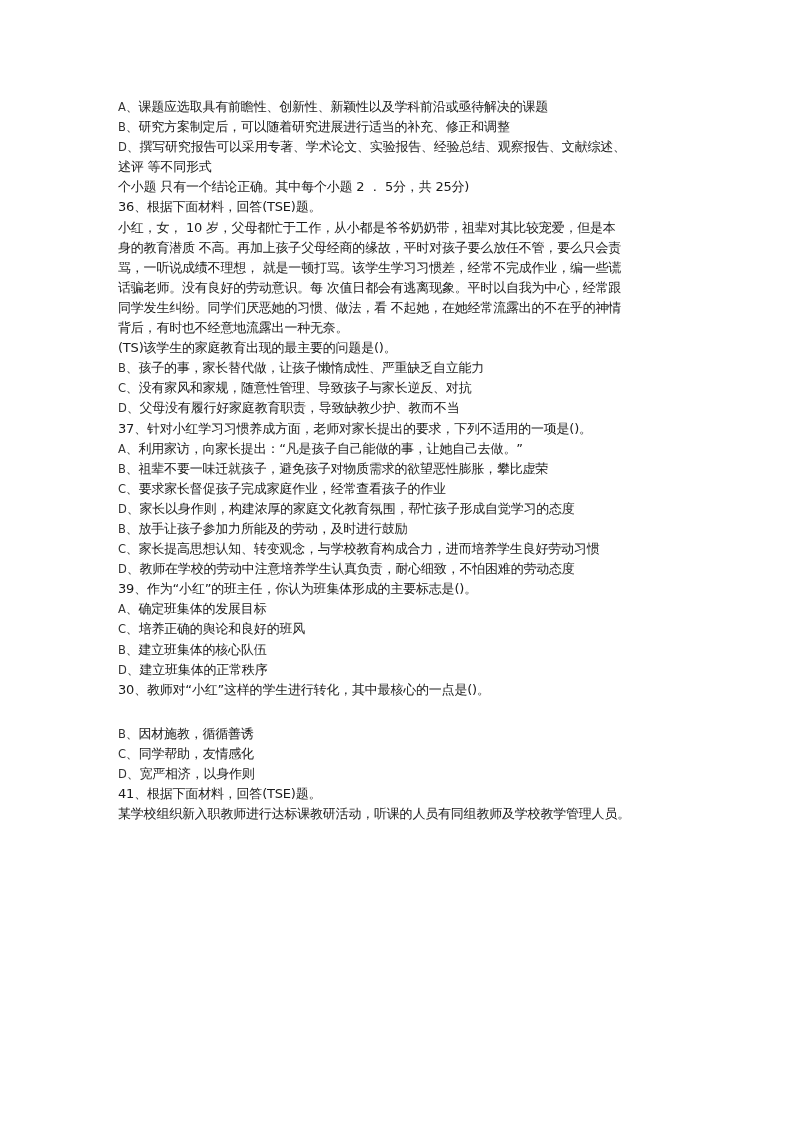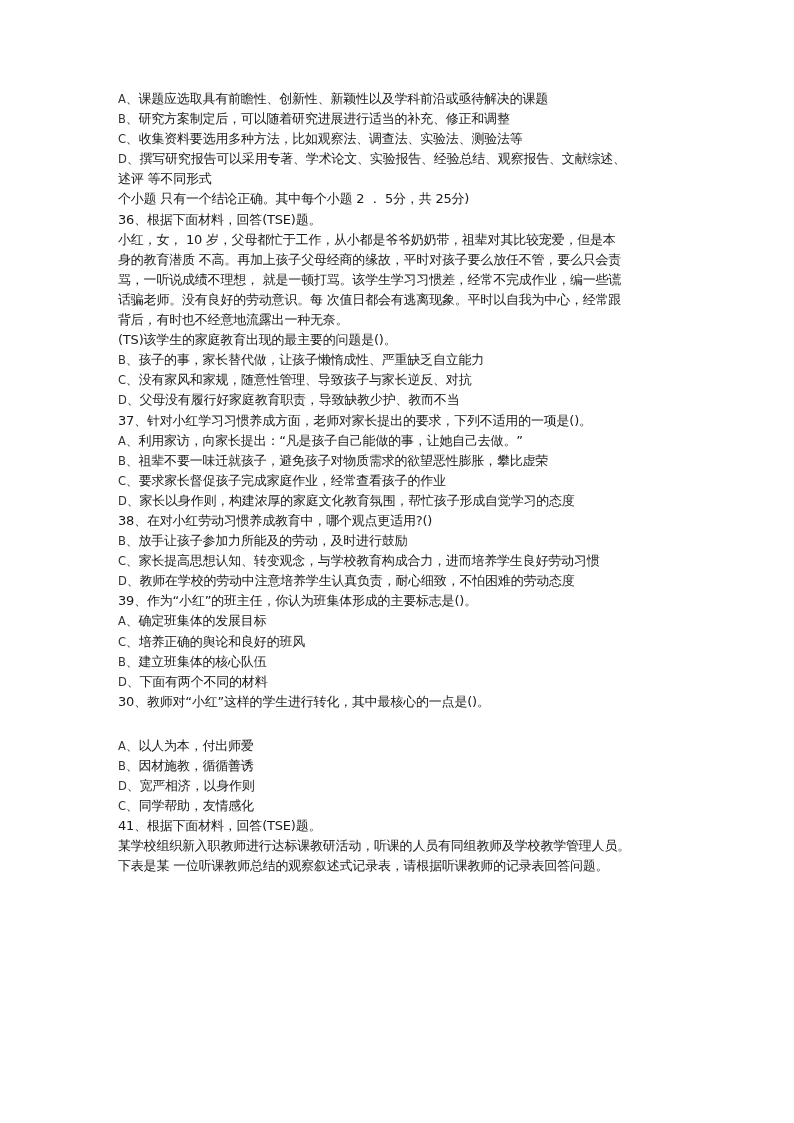--- a/index.html
+++ b/index.html
@@ -1,77 +1,74 @@
 <!DOCTYPE html>
 <html><head>
 <meta charset="utf-8">
 <style>
   html, body { margin: 0; padding: 0; background: #ffffff; }
   body { width: 794px; height: 1123px; position: relative; overflow: hidden; }
   .page {
     position: absolute;
     left: 118px;
-    top: 89px;
+    top: 97px;
     width: 574px;
     font-family: "DejaVu Sans", "Liberation Sans", sans-serif;
     font-size: 13px;
     line-height: 20.1px;
     color: #1a1a1a;
     letter-spacing: -0.2px;
   }
   .line { white-space: nowrap; height: 20.1px; overflow: visible; }
   .blank { height: 20.1px; }
   .opt-letter { font-size: 11.5px; color: #333; }
 </style>
 </head>
 <body>
 
 <div class="page">
 
   <div class="line"><span class="opt-letter">A</span><span>、课题应选取具有前瞻性、创新性、新颖性以及学科前沿或亟待解决的课题</span></div>
   <div class="line"><span class="opt-letter">B</span><span>、研究方案制定后，可以随着研究进展进行适当的补充、修正和调整</span></div>
-  <div class="line"><span class="opt-letter">C</span><span>、收集资料要选用多种方法，比如观察法、调查法、实验法、测验法等</span></div>
   <div class="line"><span class="opt-letter">D</span><span>、撰写研究报告可以采用专著、学术论文、实验报告、经验总结、观察报告、文献综述、</span></div>
   <div class="line">述评  等不同形式</div>
 
   <div class="line">个小题  只有一个结论正确。其中每个小题 2  ． 5分，共 25分)</div>
 
   <div class="line">36、根据下面材料，回答(TSE)题。</div>
   <div class="line">小红，女，     10 岁，父母都忙于工作，从小都是爷爷奶奶带，祖辈对其比较宠爱，但是本</div>
   <div class="line">身的教育潜质  不高。再加上孩子父母经商的缘故，平时对孩子要么放任不管，要么只会责</div>
   <div class="line">骂，一听说成绩不理想，    就是一顿打骂。该学生学习习惯差，经常不完成作业，编一些谎</div>
   <div class="line">话骗老师。没有良好的劳动意识。每  次值日都会有逃离现象。平时以自我为中心，经常跟</div>
+  <div class="line">同学发生纠纷。同学们厌恶她的习惯、做法，看  不起她，在她经常流露出的不在乎的神情</div>
   <div class="line">背后，有时也不经意地流露出一种无奈。</div>
 
   <div class="line">(TS)该学生的家庭教育出现的最主要的问题是()。</div>
   <div class="line"><span class="opt-letter">B</span><span>、孩子的事，家长替代做，让孩子懒惰成性、严重缺乏自立能力</span></div>
   <div class="line"><span class="opt-letter">C</span><span>、没有家风和家规，随意性管理、导致孩子与家长逆反、对抗</span></div>
   <div class="line"><span class="opt-letter">D</span><span>、父母没有履行好家庭教育职责，导致缺教少护、教而不当</span></div>
 
   <div class="line">37、针对小红学习习惯养成方面，老师对家长提出的要求，下列不适用的一项是()。</div>
   <div class="line"><span class="opt-letter">A</span><span>、利用家访，向家长提出：“凡是孩子自己能做的事，让她自己去做。”</span></div>
   <div class="line"><span class="opt-letter">B</span><span>、祖辈不要一味迁就孩子，避免孩子对物质需求的欲望恶性膨胀，攀比虚荣</span></div>
   <div class="line"><span class="opt-letter">C</span><span>、要求家长督促孩子完成家庭作业，经常查看孩子的作业</span></div>
   <div class="line"><span class="opt-letter">D</span><span>、家长以身作则，构建浓厚的家庭文化教育氛围，帮忙孩子形成自觉学习的态度</span></div>
 
-  <div class="line">38、在对小红劳动习惯养成教育中，哪个观点更适用?()</div>
   <div class="line"><span class="opt-letter">B</span><span>、放手让孩子参加力所能及的劳动，及时进行鼓励</span></div>
   <div class="line"><span class="opt-letter">C</span><span>、家长提高思想认知、转变观念，与学校教育构成合力，进而培养学生良好劳动习惯</span></div>
   <div class="line"><span class="opt-letter">D</span><span>、教师在学校的劳动中注意培养学生认真负责，耐心细致，不怕困难的劳动态度</span></div>
 
   <div class="line">39、作为“小红”的班主任，你认为班集体形成的主要标志是()。</div>
   <div class="line"><span class="opt-letter">A</span><span>、确定班集体的发展目标</span></div>
   <div class="line"><span class="opt-letter">C</span><span>、培养正确的舆论和良好的班风</span></div>
   <div class="line"><span class="opt-letter">B</span><span>、建立班集体的核心队伍</span></div>
-  <div class="line"><span class="opt-letter">D</span><span>、下面有两个不同的材料</span></div>
+  <div class="line"><span class="opt-letter">D</span><span>、建立班集体的正常秩序</span></div>
 
   <div class="line">30、教师对“小红”这样的学生进行转化，其中最核心的一点是()。</div>
   <div class="blank" style="height:24px;"></div>
-  <div class="line"><span class="opt-letter">A</span><span>、以人为本，付出师爱</span></div>
   <div class="line"><span class="opt-letter">B</span><span>、因材施教，循循善诱</span></div>
+  <div class="line"><span class="opt-letter">C</span><span>、同学帮助，友情感化</span></div>
   <div class="line"><span class="opt-letter">D</span><span>、宽严相济，以身作则</span></div>
-  <div class="line"><span class="opt-letter">C</span><span>、同学帮助，友情感化</span></div>
 
   <div class="line">41、根据下面材料，回答(TSE)题。</div>
   <div class="line">某学校组织新入职教师进行达标课教研活动，听课的人员有同组教师及学校教学管理人员。</div>
-  <div class="line">下表是某  一位听课教师总结的观察叙述式记录表，请根据听课教师的记录表回答问题。</div>
 
 </div>
 
 </body></html>

